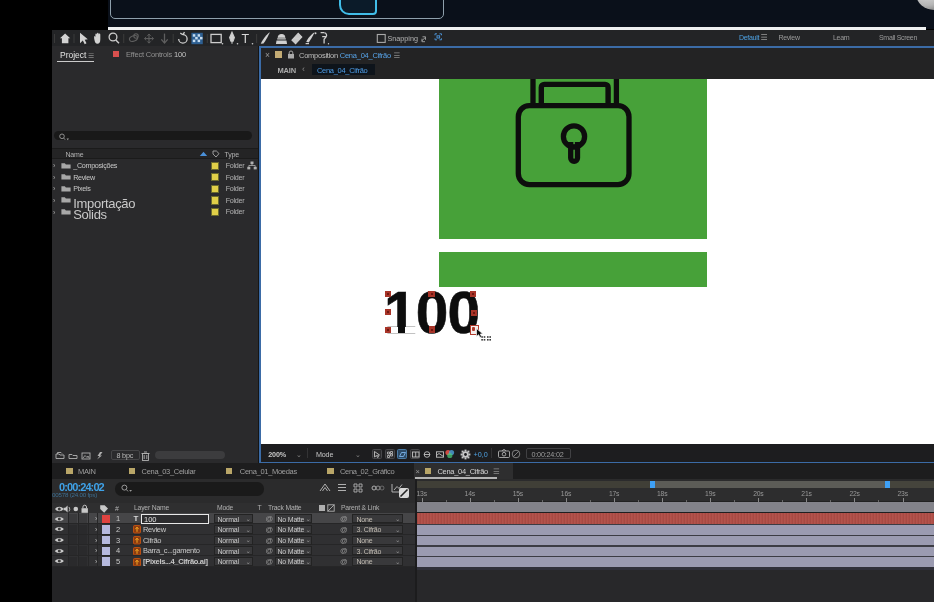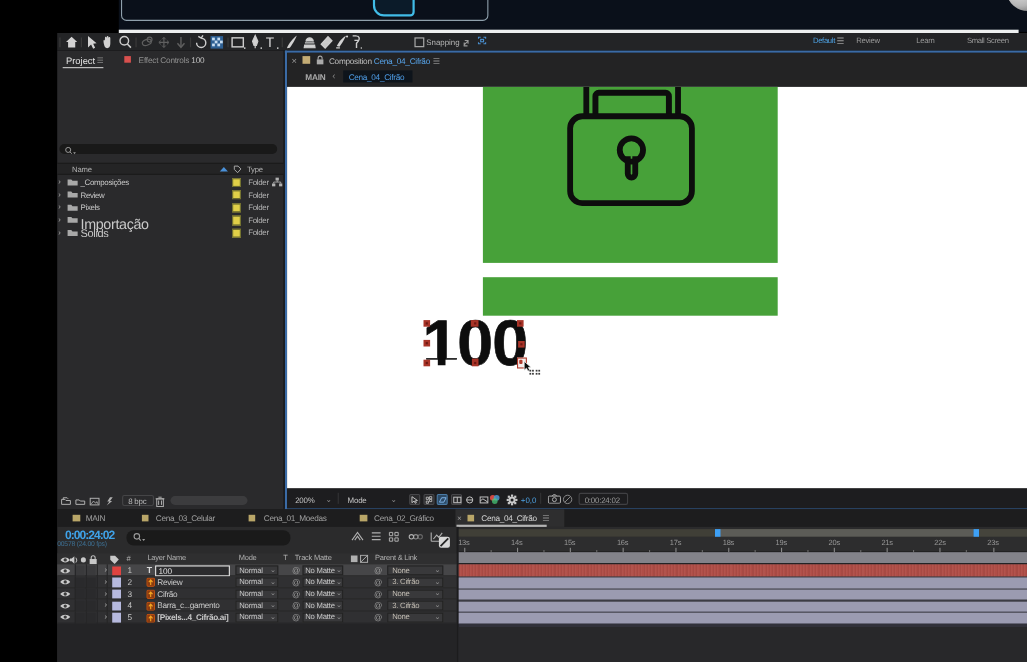--- a/index.html
+++ b/index.html
@@ -131,21 +131,21 @@
 <svg class="abs" style="left:60.5px;top:196.39999999999998px;" width="10" height="7" viewBox="0 0 10 7">
       <path d="M0.4 1.2 L3.8 1.2 L4.9 2.4 L9.6 2.4 L9.6 6.6 L0.4 6.6 Z M0.4 1.8 L9.6 1.8" fill="#a8a8a8"></path>
     </svg>
 <div class="abs txt" style="left:73.2px;top:196.79999999999998px;font-size:13px;color:#c9c9c9;font-weight:normal;letter-spacing:-0.3px;">Importação</div>
 <div class="abs" style="left:211.2px;top:196.39999999999998px;width:6.3px;height:6.3px;background:#e0cf48;border:0.5px solid #6b6b2e;"></div>
 <div class="abs txt" style="left:225.7px;top:196.79999999999998px;font-size:7.2px;color:#b4b4b4;font-weight:normal;letter-spacing:-0.3px;">Folder</div>
 <div class="abs txt" style="left:53px;top:208.60000000000002px;font-size:7px;color:#aaaaaa;font-weight:normal;">›</div>
 <svg class="abs" style="left:60.5px;top:208.0px;" width="10" height="7" viewBox="0 0 10 7">
       <path d="M0.4 1.2 L3.8 1.2 L4.9 2.4 L9.6 2.4 L9.6 6.6 L0.4 6.6 Z M0.4 1.8 L9.6 1.8" fill="#a8a8a8"></path>
     </svg>
-<div class="abs txt" style="left:73.2px;top:208.4px;font-size:10px;color:#c9c9c9;font-weight:normal;letter-spacing:-0.3px;">Solids</div>
+<div class="abs txt" style="left:73.2px;top:208.4px;font-size:13px;color:#c9c9c9;font-weight:normal;letter-spacing:-0.3px;">Solids</div>
 <div class="abs" style="left:211.2px;top:208.0px;width:6.3px;height:6.3px;background:#e0cf48;border:0.5px solid #6b6b2e;"></div>
 <div class="abs txt" style="left:225.7px;top:208.4px;font-size:7.2px;color:#b4b4b4;font-weight:normal;letter-spacing:-0.3px;">Folder</div>
 <svg class="abs" style="left:55px;top:450px;" width="60" height="11" viewBox="0 0 60 11">
       <g stroke="#b0b0b0" fill="none" stroke-width="0.9">
         <path d="M1 8.5 L1 4 L4 4 L5 5 L9 5 L9 8.5 Z M2.5 4 L2.5 2.5 L6 2.5 L7 3.5"></path>
         <path d="M14 8.5 L14 4.5 L17 4.5 L18 5.5 L22 5.5 L22 8.5 Z"></path>
         <rect x="27" y="3" width="8" height="6"></rect>
         <path d="M28 8 L30 5.5 L32 7.5 L33 6 L34 8" stroke-width="0.8"></path>
         <path d="M45 2 L42.5 6 L44.5 6 L42 9.5 L47 5.5 L45 5.5 L47.5 2 Z" fill="#b0b0b0" stroke="none"></path>
       </g>
@@ -216,21 +216,21 @@
         <rect x="8.7" y="8.2" width="1.6" height="1.6"></rect>
         <rect x="12" y="8.2" width="1.6" height="1.6"></rect>
         <rect x="14.4" y="8.2" width="1.6" height="1.6"></rect>
         <rect x="6.3" y="11" width="1.6" height="1.6"></rect>
         <rect x="8.7" y="11" width="1.6" height="1.6"></rect>
         <rect x="12" y="11" width="1.6" height="1.6"></rect>
         <rect x="14.4" y="11" width="1.6" height="1.6"></rect>
       </g>
     </svg>
 <div class="abs" style="left:260.6px;top:444.4px;width:673.4px;height:17.4px;background:#1d1d1f;"></div>
-<div class="abs txt" style="left:268.3px;top:451px;font-size:7.2px;color:#c6c6c6;font-weight:normal;letter-spacing:-0.2px;">200%</div>
+<div class="abs txt" style="left:268.3px;top:451px;font-size:7.2px;color:#c6c6c6;font-weight:bold;letter-spacing:-0.2px;">200%</div>
 <div class="abs txt" style="left:296px;top:450.5px;font-size:7px;color:#888888;font-weight:normal;">⌄</div>
 <div class="abs" style="left:307px;top:448px;width:1px;height:10px;background:#333335;"></div>
 <div class="abs txt" style="left:316px;top:451px;font-size:7.2px;color:#c6c6c6;font-weight:normal;letter-spacing:-0.2px;">Mode</div>
 <div class="abs txt" style="left:355px;top:450.5px;font-size:7px;color:#888888;font-weight:normal;">⌄</div>
 <div class="abs" style="left:371.5px;top:448.5px;width:10.5px;height:10.5px;background:#2a2a2c;border:0.8px solid #47474a;border-radius:1.5px;box-sizing:border-box;"></div>
 <div class="abs" style="left:384.5px;top:448.5px;width:10.5px;height:10.5px;background:#2a2a2c;border:0.8px solid #47474a;border-radius:1.5px;box-sizing:border-box;"></div>
 <div class="abs" style="left:396.5px;top:448.5px;width:10.5px;height:10.5px;background:#2c4a66;border:0.8px solid #4a7ba6;border-radius:1.5px;box-sizing:border-box;"></div>
 <div class="abs" style="left:409.5px;top:448.5px;width:10.5px;height:10.5px;background:#2a2a2c;border:0.8px solid #47474a;border-radius:1.5px;box-sizing:border-box;"></div>
 <svg class="abs" style="left:371.5px;top:448.5px;" width="90" height="11" viewBox="0 0 90 11">
       <g stroke="#c0c0c0" fill="none" stroke-width="0.9">

